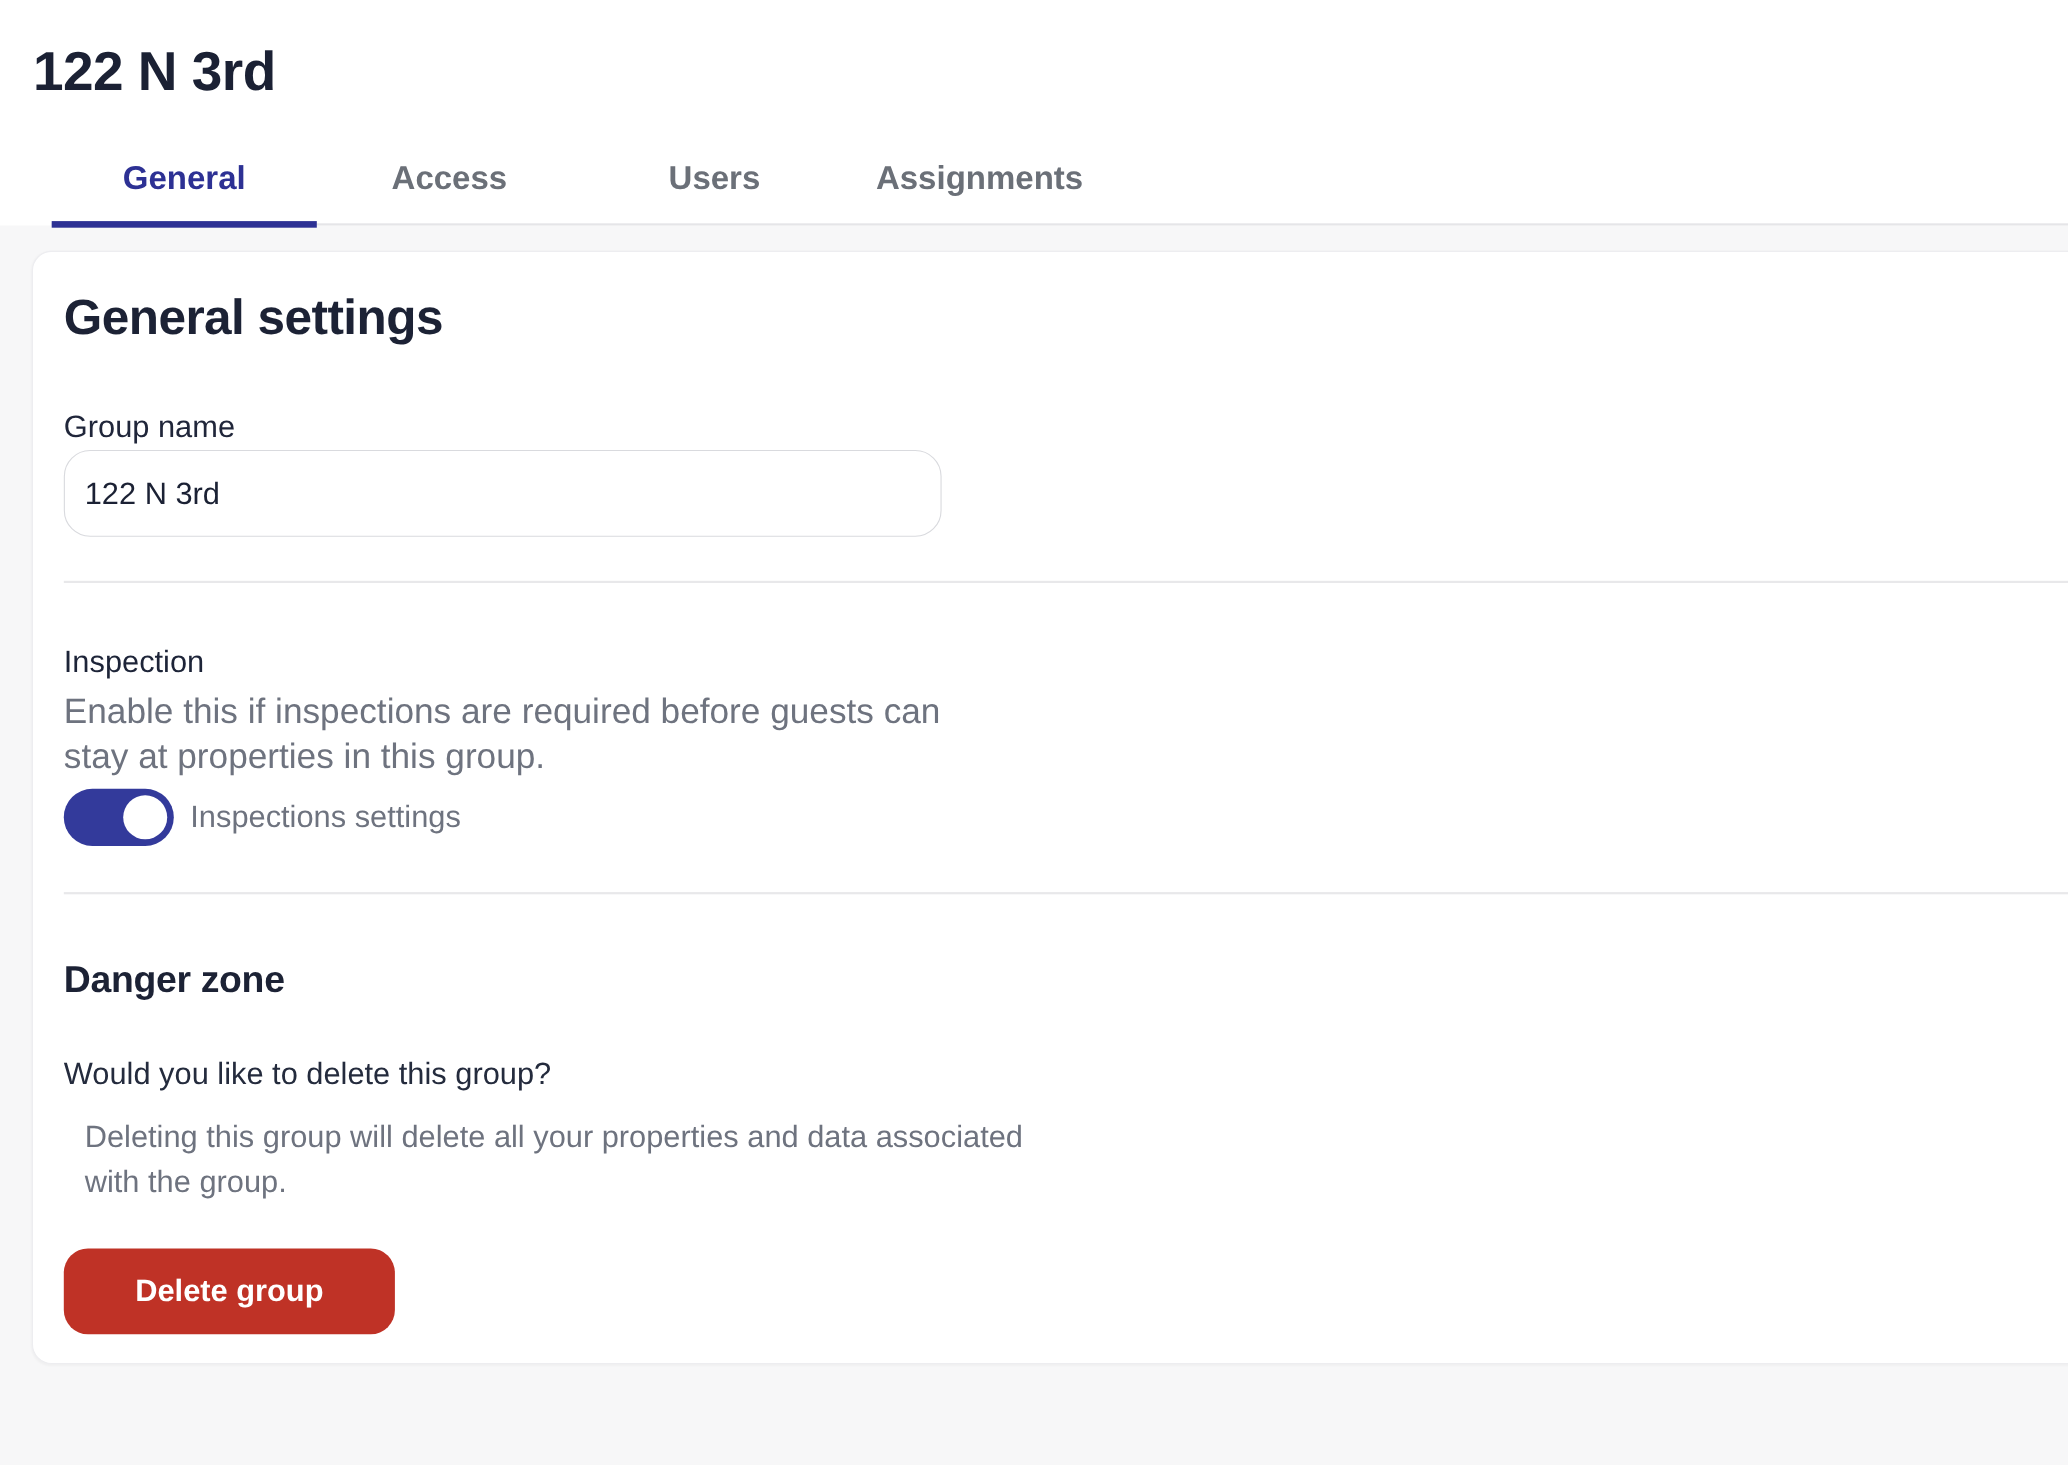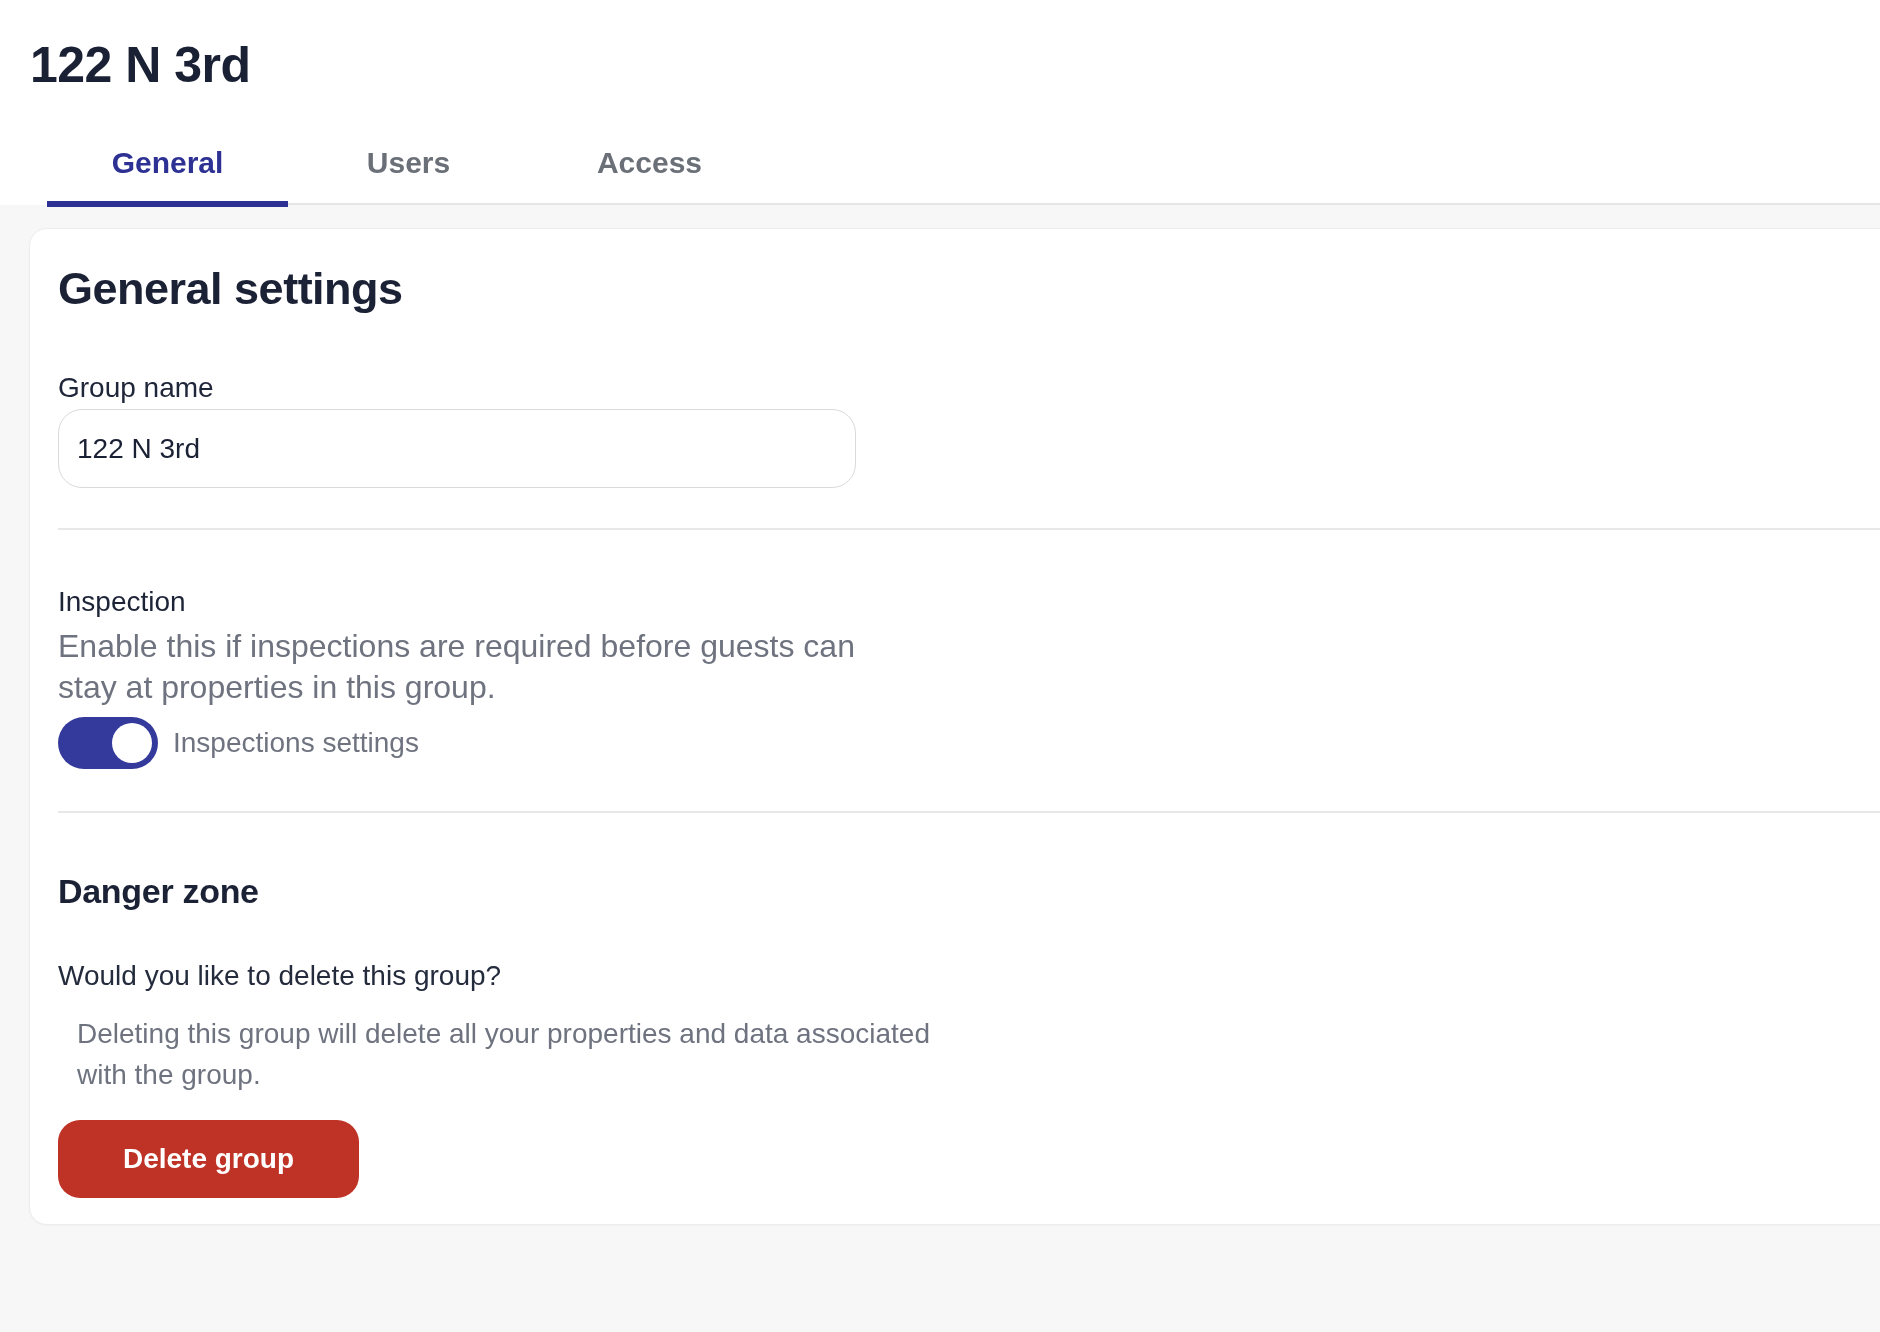--- a/index.html
+++ b/index.html
@@ -116,21 +116,21 @@
     font-size:28px; line-height:36px; color:#242b3d;
   }
   .danger-desc {
     margin-top:19px;
     font-size:28px; line-height:41px;
     max-width:880px;
     margin-left:19px;
   }
   .delete-btn {
     display:block;
-    margin-top:25px;
+    margin-top:40px;
     min-width:301px; height:78px;
     padding:0 56px;
     border:none; border-radius:22px;
     background:#bf3226;
     color:#ffffff;
     font-family:"Liberation Sans", sans-serif;
     font-size:28px; font-weight:700;
     cursor:pointer;
   }
 </style>
@@ -138,22 +138,23 @@
 <body>
 
 <div class="page">
 
   <div class="page-lower"></div>
 
   <h1 class="page-title">122 N 3rd</h1>
 
   <nav class="tabs">
       <div class="tab active">General</div>
+      <div class="tab">Access</div>
       <div class="tab">Users</div>
-      <div class="tab">Access</div>
+      <div class="tab">Assignments</div>
     </nav>
 
   <section class="card">
 
     <h2>General settings</h2>
 
     <label class="field-label">Group name</label>
     <input class="text-input" type="text" value="122 N 3rd" style="">
 
     <div class="divider"></div>

